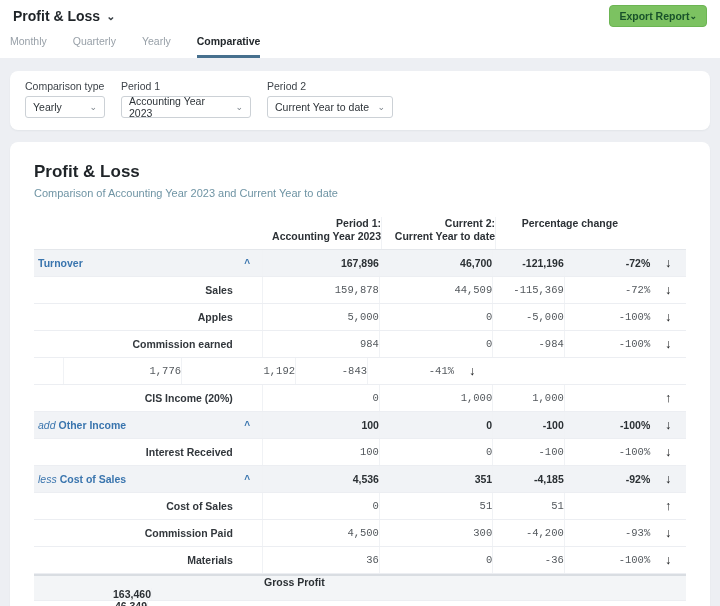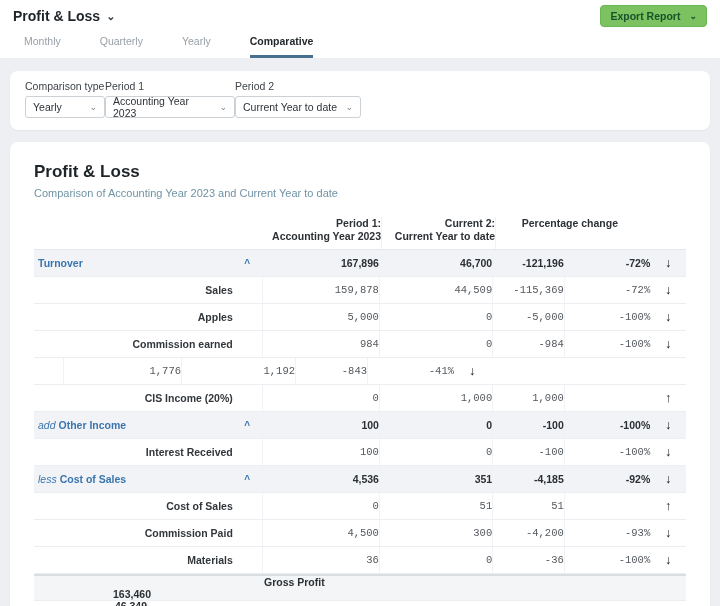--- a/index.html
+++ b/index.html
@@ -3,32 +3,32 @@
 <meta charset="utf-8">
 <style>
   * { margin:0; padding:0; box-sizing:border-box; }
   html,body { width:720px; height:606px; overflow:hidden; }
   body { font-family:"Liberation Sans", sans-serif; background:#edeff3; color:#23282c; }
 
   
   .topbar { background:#fff; height:58px; position:relative; }
   .app-title { position:absolute; left:13px; top:8px; font-size:14px; font-weight:700; color:#1f2428; display:flex; align-items:center; gap:6px; cursor:pointer; }
   .app-title .chev { font-size:11px; color:#3a4046; font-weight:700; margin-top:1px; }
-  .export-btn { position:absolute; right:13px; top:5px; background:#7cc261; color:#18522a; border:1px solid #6cb553; border-radius:4px; font-size:10.5px; font-weight:700; padding:4px 9px; display:flex; align-items:center; gap:9px; cursor:pointer; }
+  .export-btn { position:absolute; right:13px; top:5px; background:#7cc261; color:#18522a; border:1px solid #6cb553; border-radius:4px; font-size:10.5px; font-weight:700; padding:4px 9px; display:flex; align-items:center; gap:0; cursor:pointer; }
   .export-btn .chev { font-size:9px; font-weight:700; }
-  .tabs { position:absolute; left:24px; bottom:0; display:flex; gap:39px; font-size:10.5px; }
+  .tabs { position:absolute; left:10px; bottom:0; display:flex; gap:26px; font-size:10.5px; }
   .tab { padding-bottom:8px; color:#98a0a8; cursor:pointer; border-bottom:3px solid transparent; }
   .tab.active { color:#23282c; font-weight:700; border-bottom-color:#47708e; }
 
   
   .content { padding:13px 10px 0; }
   .card { background:#fff; border-radius:8px; box-shadow:0 1px 2px rgba(20,30,40,.05); }
 
   .filter-card { padding:9px 15px 12px; margin-bottom:12px; }
-  .filter-row { display:flex; }
+  .filter-row { display:flex; gap:16px; }
   .fgroup .flabel { font-size:10.5px; color:#3e444a; margin-bottom:4px; }
   .fselect { border:1px solid #ccd1d6; border-radius:3px; height:22px; font-size:10.5px; color:#2d3338; display:flex; align-items:center; justify-content:space-between; padding:0 7px; cursor:pointer; background:#fff; }
   .fselect .chev { color:#7b838a; font-size:9px; margin-left:8px; }
   .w-comp { width:80px; } .w-p1 { width:130px; } .w-p2 { width:126px; }
 
   
   .report-card { padding:20px 24px 0; min-height:474px; }
   .report-title { font-size:17px; font-weight:700; color:#1f2428; }
   .report-subtitle { font-size:11px; color:#6f94a4; margin-top:5px; }
 

